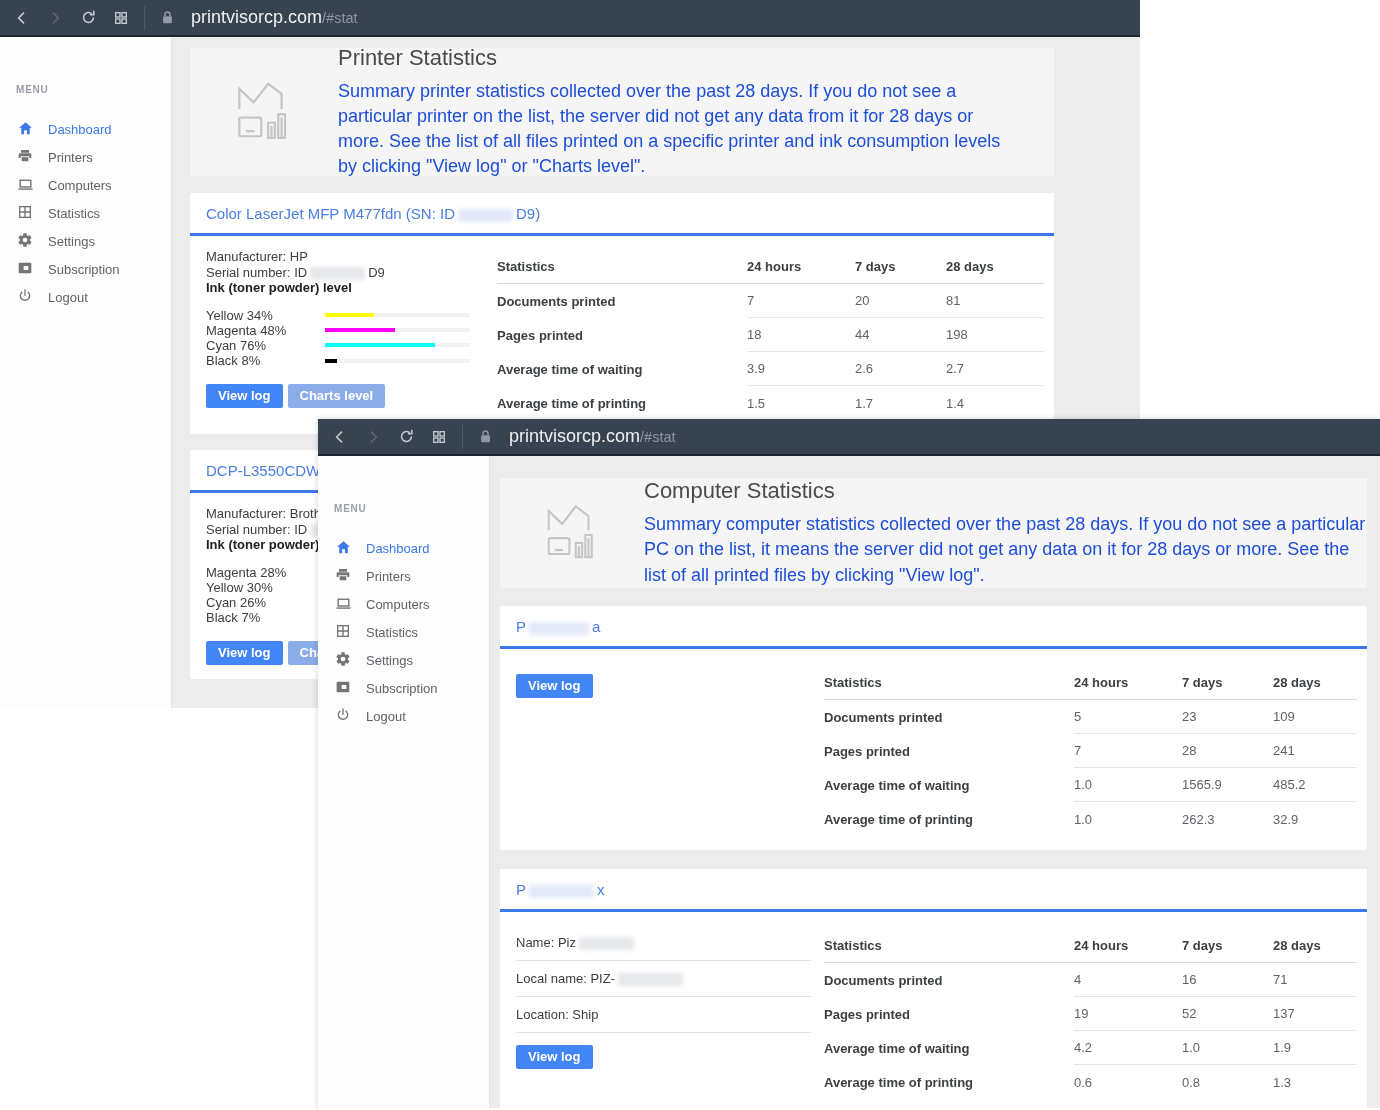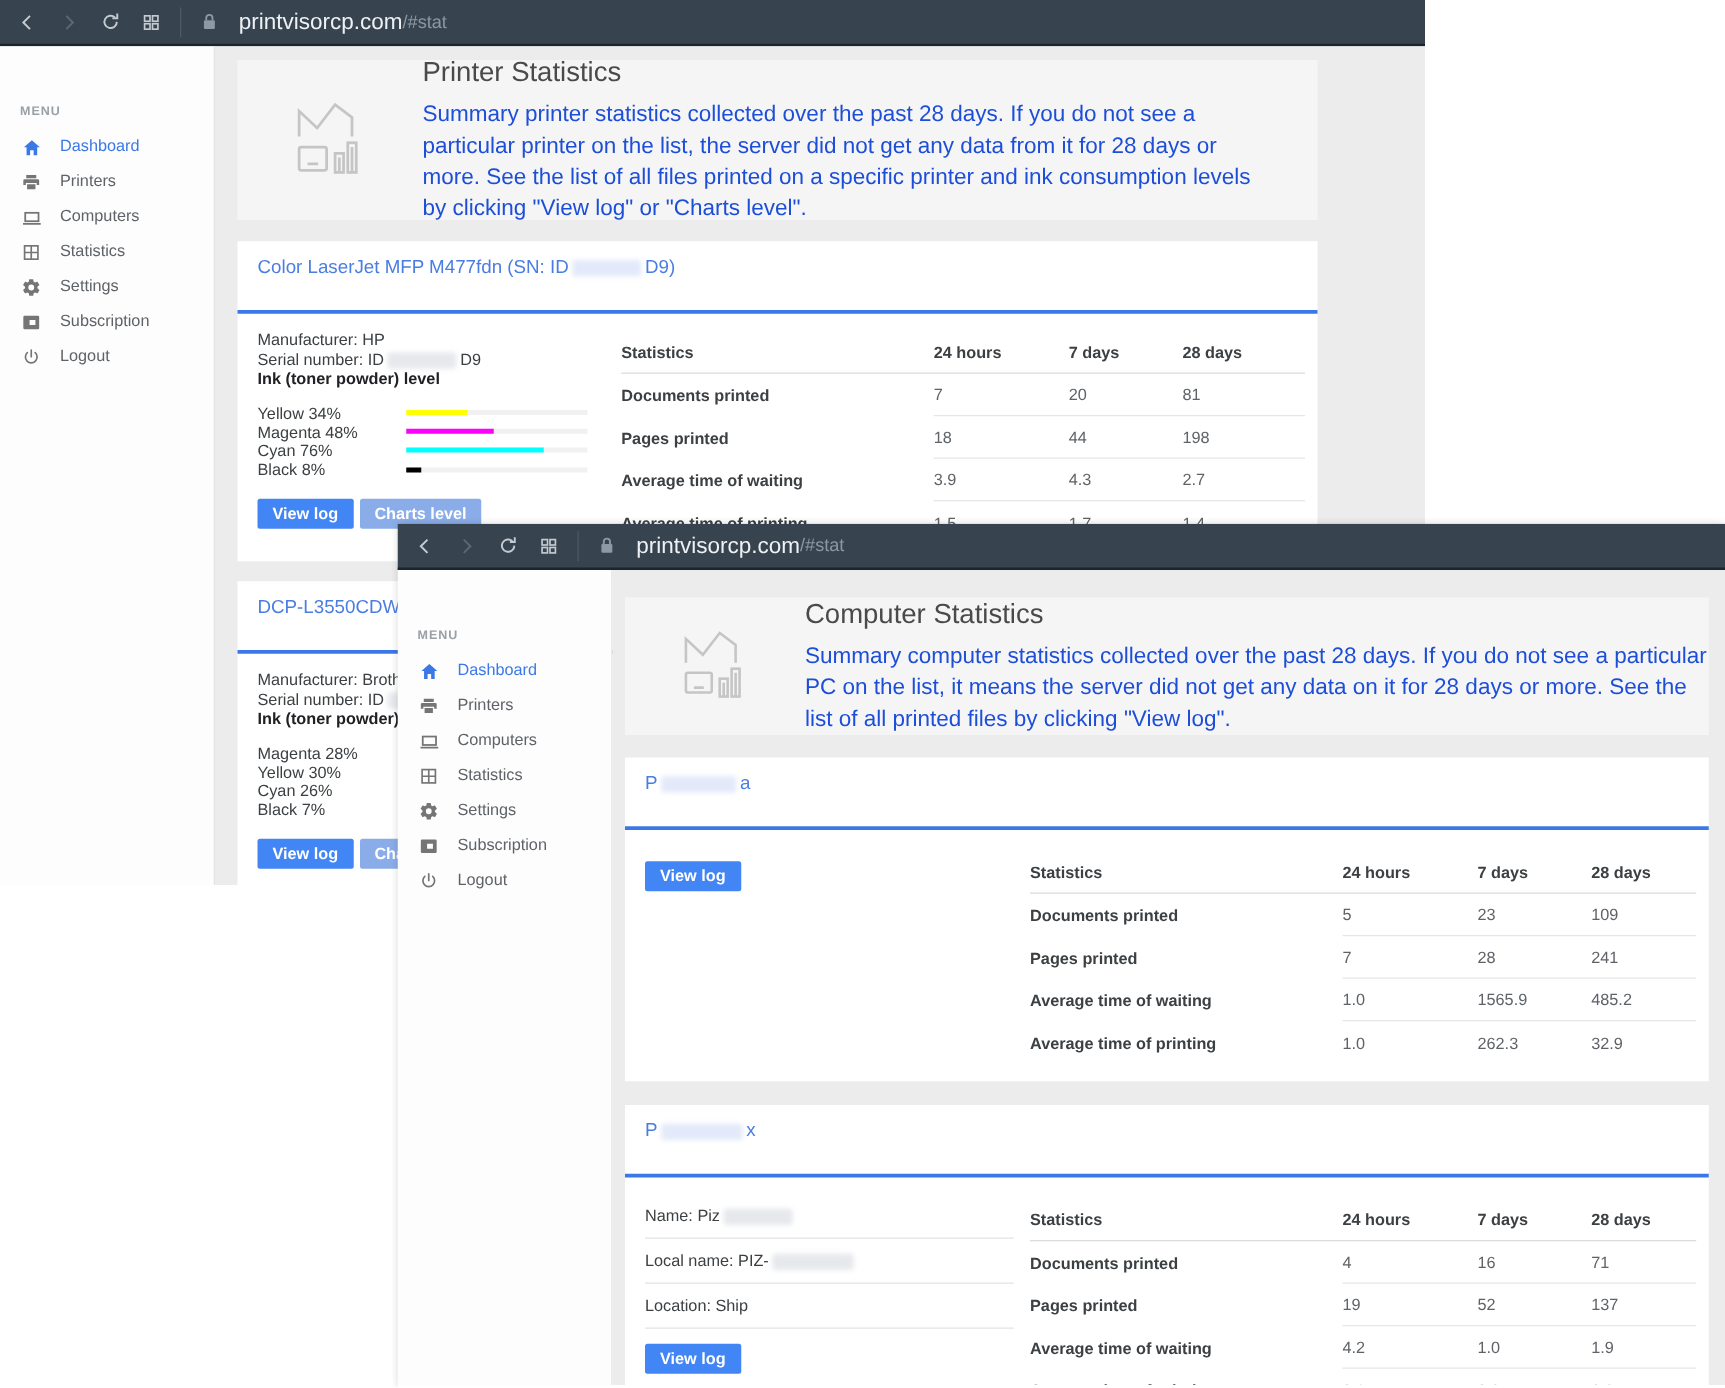--- a/index.html
+++ b/index.html
@@ -19,21 +19,21 @@
   .url-domain { color:#eef1f4; font-size:18px; }
   .url-path { color:#8d98a3; font-size:14.5px; }
 
   .win-body { display:flex; height:671px; }
   #back-window .win-body { height:671px; }
   #front-window .win-body { height:652px; }
 
   
   .sidebar { width:172px; flex-shrink:0; background:#fdfdfd; border-right:1px solid #e4e4e4; padding-top:47px; }
   .menu-label { font-size:10px; font-weight:bold; color:#9aa0a6; letter-spacing:.8px; margin:0 0 14px 16px; }
-  .menu-item { display:flex; align-items:flex-start; height:28px; padding-left:16px; font-size:13px; color:#5f6368; cursor:pointer; }
+  .menu-item { display:flex; align-items:flex-end; height:28px; padding-left:16px; font-size:13px; color:#5f6368; cursor:pointer; }
   .menu-item .mi { width:18px; height:18px; margin-right:14px; display:flex; align-items:center; justify-content:center; }
   .menu-item .mi svg { fill:#757575; stroke:#757575; }
   .menu-item.active { color:#3b78e7; }
   .menu-item.active .mi svg { fill:#3b78e7; stroke:#3b78e7; }
 
   
   .content { flex:1; background:#ececec; overflow:hidden; }
   #back-window  .content { padding:11px 86px 0 18px; }
   #front-window .content { padding:22px 13px 0 10px; }
 
@@ -44,21 +44,21 @@
   .hero-title { font-size:22px; font-weight:400; color:#4a4a4a; margin-bottom:8px; }
   .hero-desc { font-size:18px; color:#1d4ed8; line-height:1.4; }
   #back-window  .hero-desc { max-width:680px; }
   #front-window .hero-desc { max-width:745px; }
 
   .entity-card { background:#fff; }
   #back-window  .entity-card.first  { margin-top:17px; }
   #back-window  .entity-card.second { margin-top:16px; }
   #front-window .entity-card.first  { margin-top:18px; }
   #front-window .entity-card.second { margin-top:19px; }
-  .card-title { padding:12px 16px 26px 16px; font-size:15px; color:#4a7de2; border-bottom:3px solid #3b78e7; cursor:pointer; white-space:nowrap; }
+  .card-title { padding:12px 16px 11px 16px; font-size:15px; color:#4a7de2; border-bottom:3px solid #3b78e7; cursor:pointer; white-space:nowrap; }
   .card-body { display:flex; padding:13px 4px 14px 16px; }
 
   
   .left-col { flex-shrink:0; font-size:13px; color:#3c4043; }
   .left-col.printer { width:278px; }
   .p-line { line-height:15.5px; }
   .p-line.bold { font-weight:bold; color:#202124; }
   .ink-list { margin-top:12px; }
   .ink-row { display:flex; align-items:center; height:15.2px; }
   .ink-name { width:119px; }
@@ -289,21 +289,21 @@
                 <span class="stat-vals">
                     <span class="c1">18</span>
                     <span class="c2">44</span>
                     <span class="c3">198</span>
                   </span>
               </div>
               <div class="stat-row data">
                 <span class="c0">Average time of waiting</span>
                 <span class="stat-vals">
                     <span class="c1">3.9</span>
-                    <span class="c2">4.3</span>
+                    <span class="c2">2.6</span>
                     <span class="c3">2.7</span>
                   </span>
               </div>
               <div class="stat-row data">
                 <span class="c0">Average time of printing</span>
                 <span class="stat-vals">
                     <span class="c1">1.5</span>
                     <span class="c2">1.7</span>
                     <span class="c3">1.4</span>
                   </span>

